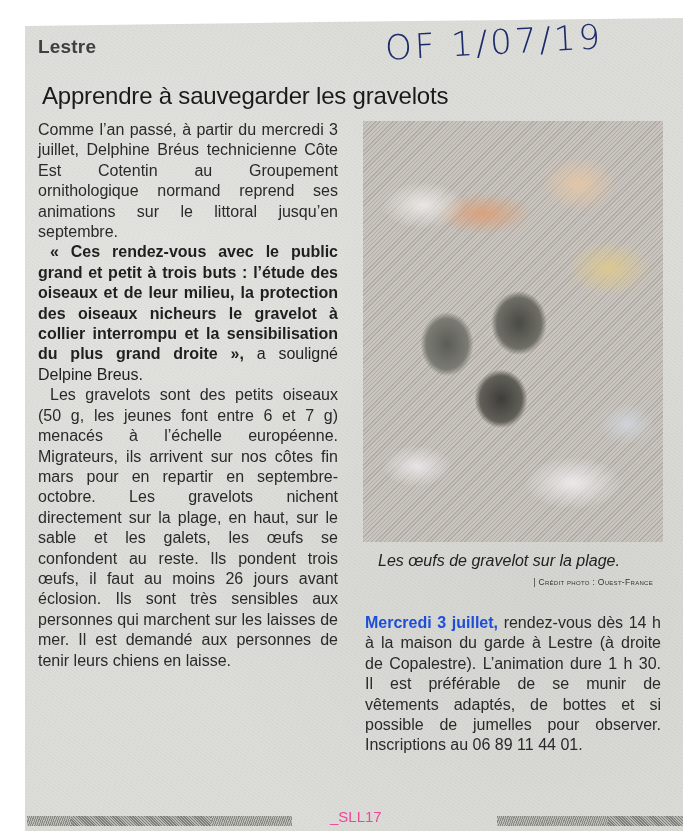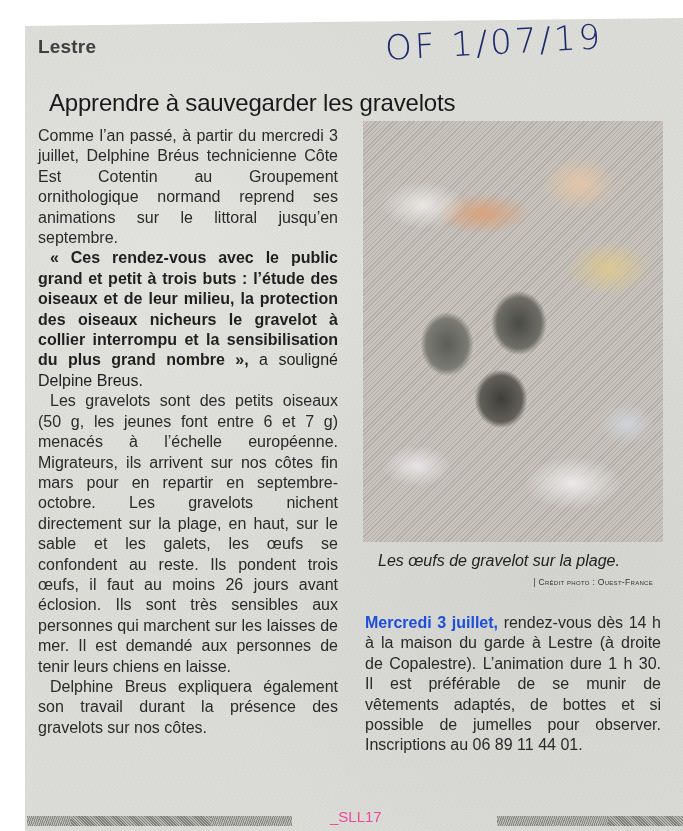--- a/index.html
+++ b/index.html
@@ -26,21 +26,20 @@
     letter-spacing: 3px; transform: rotate(-3deg); font-weight: 300;
   }
   .headline {
     position: absolute; left: 38px; top: 78px;
     font-size: 24px; color: #1a1a1a; letter-spacing: -0.2px;
   }
   .col-left {
     position: absolute; left: 38px; top: 120px; width: 300px;
     font-size: 16px; line-height: 20.4px; color: #2a2a2a; text-align: justify;
     hyphens: manual;
-    margin-top: 6px;
   }
   .col-left p { margin: 0; text-indent: 0; }
   .col-left p.indent { text-indent: 12px; }
   .col-left p.quote { font-weight: bold; color: #1f1f1f; text-indent: 12px; }
   .col-left span.normal { font-weight: normal; }
   .photo {
     position: absolute; left: 363px; top: 121px; width: 300px; height: 421px;
     background:
       radial-gradient(ellipse 38px 46px at 28% 53%, #5c5c58 0, #7b7b74 55%, rgba(0,0,0,0) 70%),
       radial-gradient(ellipse 40px 46px at 52% 48%, #4a4a46 0, #6e6d66 55%, rgba(0,0,0,0) 70%),
@@ -80,27 +79,26 @@
     position: absolute; left: 330px; top: 808px; font-size: 15px; color: #ec4899;
   }
 </style>
 </head>
 <body>
 
 <div class="paper"></div>
 
 <div class="kicker">Lestre</div>
 <div class="handwritten">OF 1/07/19</div>
-<h1 class="headline" style="margin:11px;font-weight:normal;">Apprendre à sauvegarder les gravelots</h1>
+<h1 class="headline" style="margin:4px;font-weight:normal;">Apprendre à sauvegarder les gravelots</h1>
 
 <div class="col-left">
   <p>Comme l’an passé, à partir du mercredi 3 juillet, Delphine Bréus technicienne Côte Est Cotentin au Groupement ornithologique normand reprend ses animations sur le littoral jusqu’en septembre.</p>
-  <p class="quote"><span>« Ces rendez-vous avec le public grand et petit à trois buts : l’étude des oiseaux et de leur milieu, la protection des oiseaux nicheurs le gravelot à collier interrompu et la sensibilisation du plus grand nombre »,</span><span class="normal"> a souligné Delpine Breus.</span></p>
+  <p class="quote"><span>« Ces rendez-vous avec le public grand et petit à trois buts : l’étude des oiseaux et de leur milieu, la protection des oiseaux nicheurs le gravelot à collier interrompu et la sensibilisation du plus grand droite »,</span><span class="normal"> a souligné Delpine Breus.</span></p>
   <p class="indent">Les gravelots sont des petits oiseaux (50 g, les jeunes font entre 6 et 7 g) menacés à l’échelle européenne. Migrateurs, ils arrivent sur nos côtes fin mars pour en repartir en septembre-octobre. Les gravelots nichent directement sur la plage, en haut, sur le sable et les galets, les œufs se confondent au reste. Ils pondent trois œufs, il faut au moins 26 jours avant éclosion. Ils sont très sensibles aux personnes qui marchent sur les laisses de mer. Il est demandé aux personnes de tenir leurs chiens en laisse.</p>
-  <p class="indent">Delphine Breus expliquera également son travail durant la présence des gravelots sur nos côtes.</p>
 </div>
 
 <div class="photo" role="img" aria-label="Three speckled plover eggs among shells and pebbles on a beach"></div>
 <div class="caption">Les œufs de gravelot sur la plage.</div>
 <div class="credit">| Crédit photo : Ouest-France</div>
 
 <div class="col-right"><b>Mercredi 3 juillet,</b><span> rendez-vous dès 14 h à la maison du garde à Lestre (à droite de Copalestre). L’animation dure 1 h 30. Il est préférable de se munir de vêtements adaptés, de bottes et si possible de jumelles pour observer. Inscriptions au 06 89 11 44 01.</span></div>
 
 <div class="footer-bar bar-a"></div>
 <div class="footer-bar bar-b"></div>

